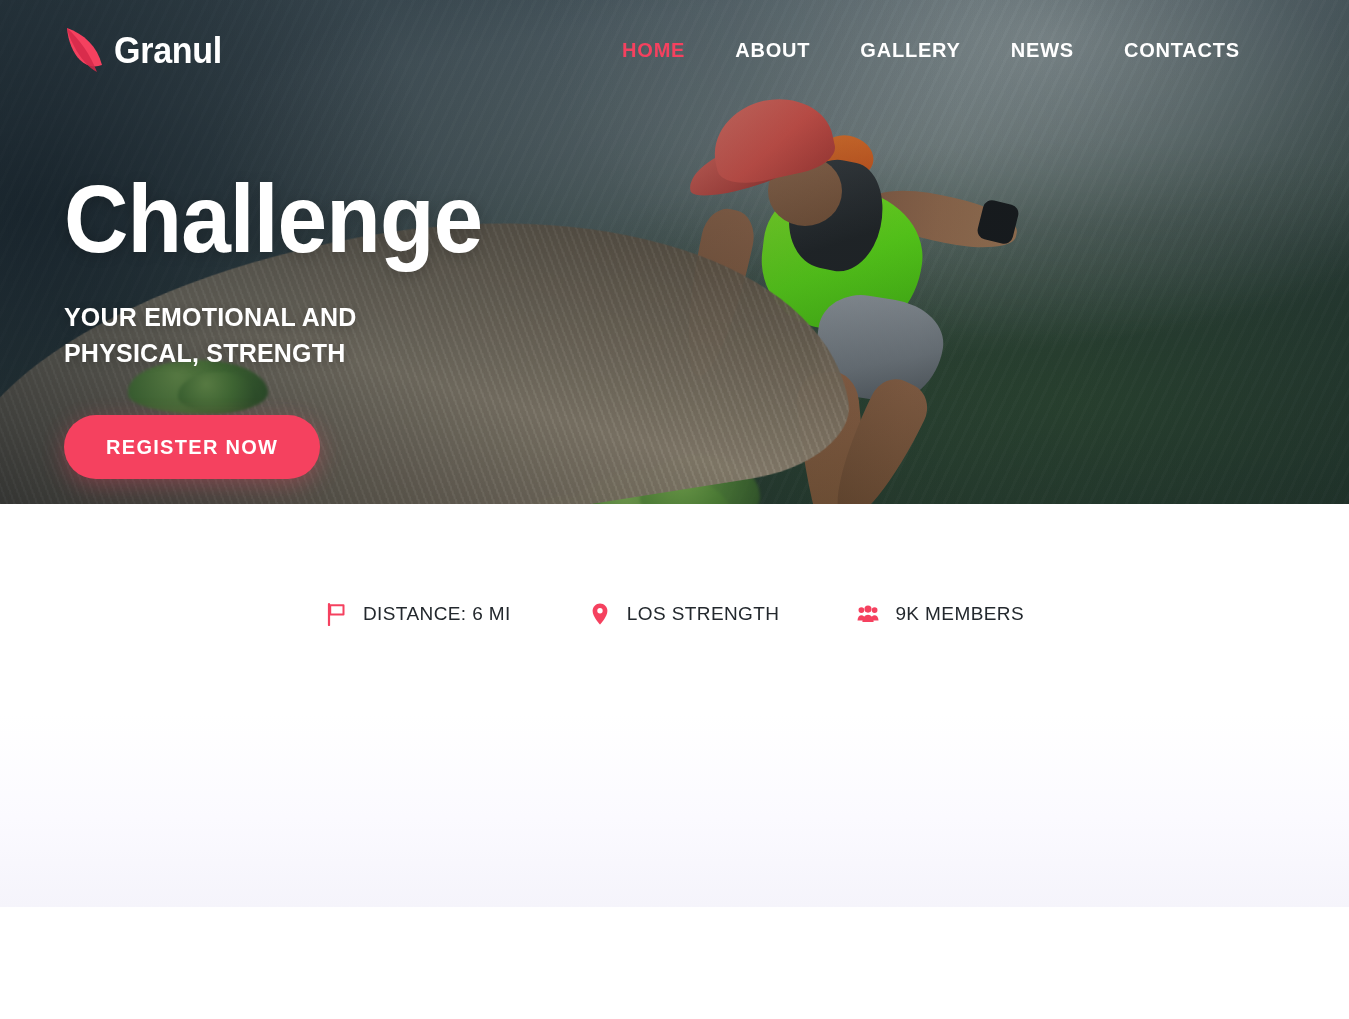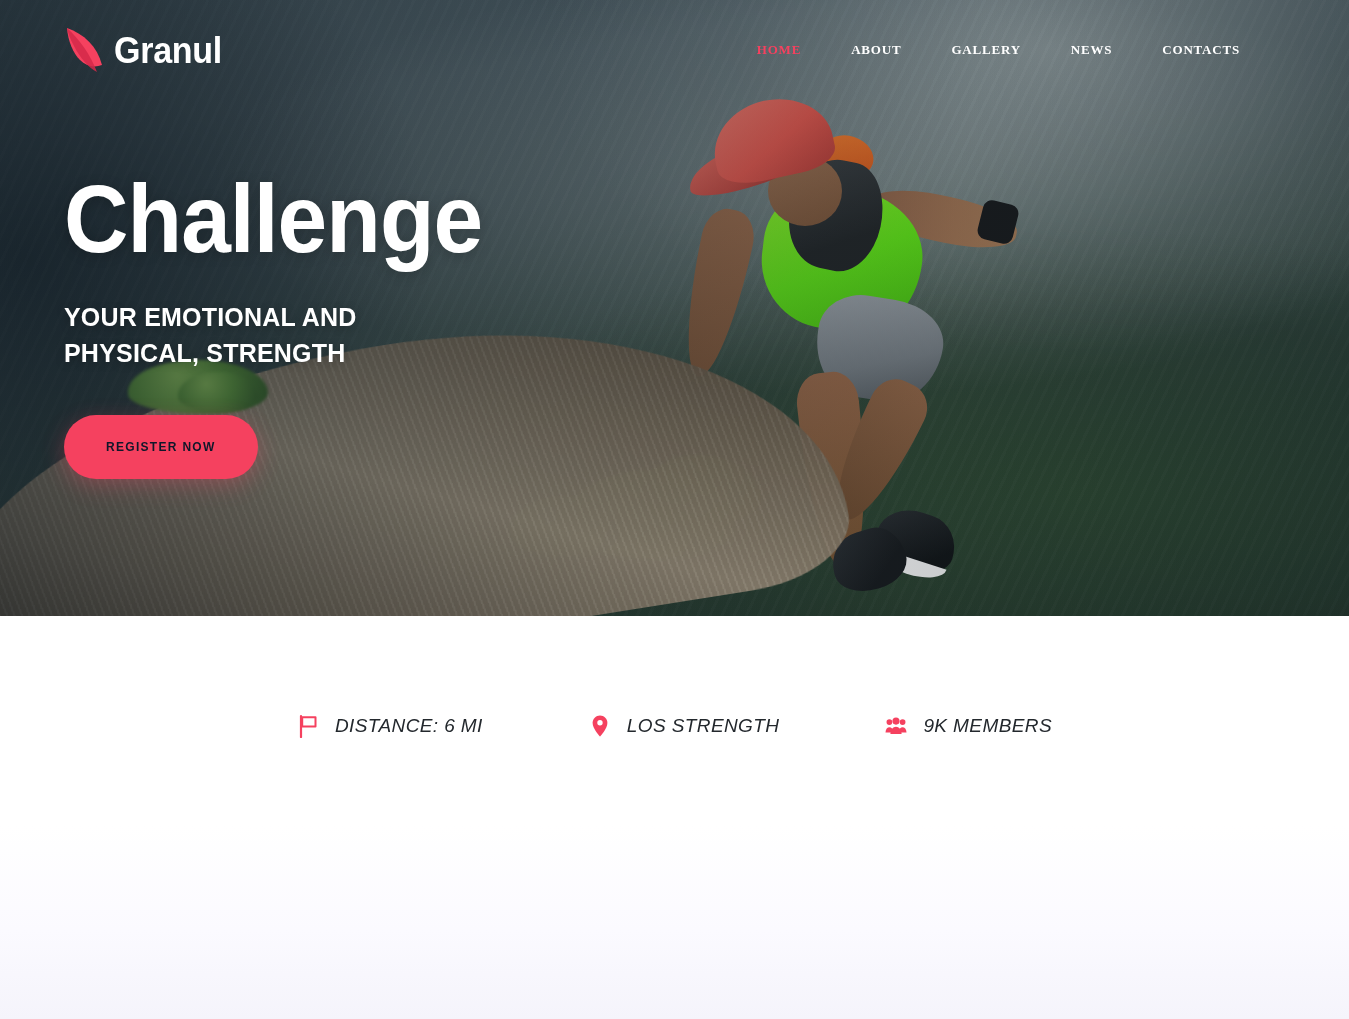--- a/index.html
+++ b/index.html
@@ -16,21 +16,21 @@
     position: relative;
     width: 1349px;
     height: 1019px;
     overflow: hidden;
   }
 
   
   .hero {
     position: relative;
     width: 1349px;
-    height: 616px;
+    height: 504px;
     overflow: hidden;
     background: #3d4c57;
   }
 
   
   .hero-photo {
     position: absolute;
     inset: 0;
     background:
       
@@ -204,61 +204,60 @@
   .brand-name {
     font-size: 37px; font-weight: 700; color: #ffffff;
     letter-spacing: -0.3px; line-height: 1;
     font-family: "Liberation Sans", sans-serif;
     transform: scaleX(0.92); transform-origin: left center;
   }
   .nav { margin-left: auto; margin-right: 84px; display: flex; gap: 0; }
   .nav a {
     display: inline-block; padding: 0 25px;
     color: #ffffff; text-decoration: none;
-    font-size: 13px; font-weight: 700; letter-spacing: 0.8px;
+    font-size: 20px; font-weight: 700; letter-spacing: 0.8px;
     text-transform: uppercase;
-    font-family: Liberation Serif, serif;
   }
   .nav a.active { color: #f5415f; }
 
   
   .hero-copy { position: absolute; left: 64px; top: 172px; z-index: 40; }
   .hero-title {
     color: #ffffff; font-size: 96px; font-weight: 700;
     line-height: 0.98; letter-spacing: -1px;
     transform: scaleX(0.93); transform-origin: left center;
     text-shadow: 0 2px 14px rgba(0,0,0,0.22);
   }
   .hero-sub {
     margin-top: 34px; color: #ffffff;
     font-size: 25px; font-weight: 700; line-height: 1.42;
     letter-spacing: 0.2px; max-width: 420px;
     text-shadow: 0 2px 10px rgba(0,0,0,0.25);
   }
   .btn-register {
     margin-top: 44px; display: inline-flex; align-items: center; justify-content: center;
     height: 64px; padding: 0 42px;
-    background: #f5415f; color: #0f172a;
+    background: #f5415f; color: #ffffff;
     border: none; border-radius: 40px; cursor: pointer;
-    font-size: 12px; font-weight: 700; letter-spacing: 1.3px;
+    font-size: 20px; font-weight: 700; letter-spacing: 1.3px;
     font-family: "Liberation Sans", sans-serif;
     box-shadow: 0 6px 22px rgba(245,65,95,0.30);
   }
 
   
   .lower {
     position: relative; width: 1349px; height: 403px;
     background: linear-gradient(180deg, #ffffff 0%, #ffffff 52%, #fbfaff 78%, #f5f4fb 100%);
     overflow: hidden;
   }
 
   .infobar {
     position: relative; z-index: 5;
     display: flex; justify-content: center; align-items: center;
-    gap: 106px; padding-top: 98px; font-style: italic;
+    gap: 78px; padding-top: 98px;
   }
   .info-item { display: flex; align-items: center; gap: 16px; }
   .info-icon { width: 22px; height: 24px; display: block; flex: none; }
   .info-text {
     font-size: 19px; color: #23282d; letter-spacing: 0.4px;
     font-weight: 400; white-space: nowrap;
   }
 </style>
 </head>
 <body>

